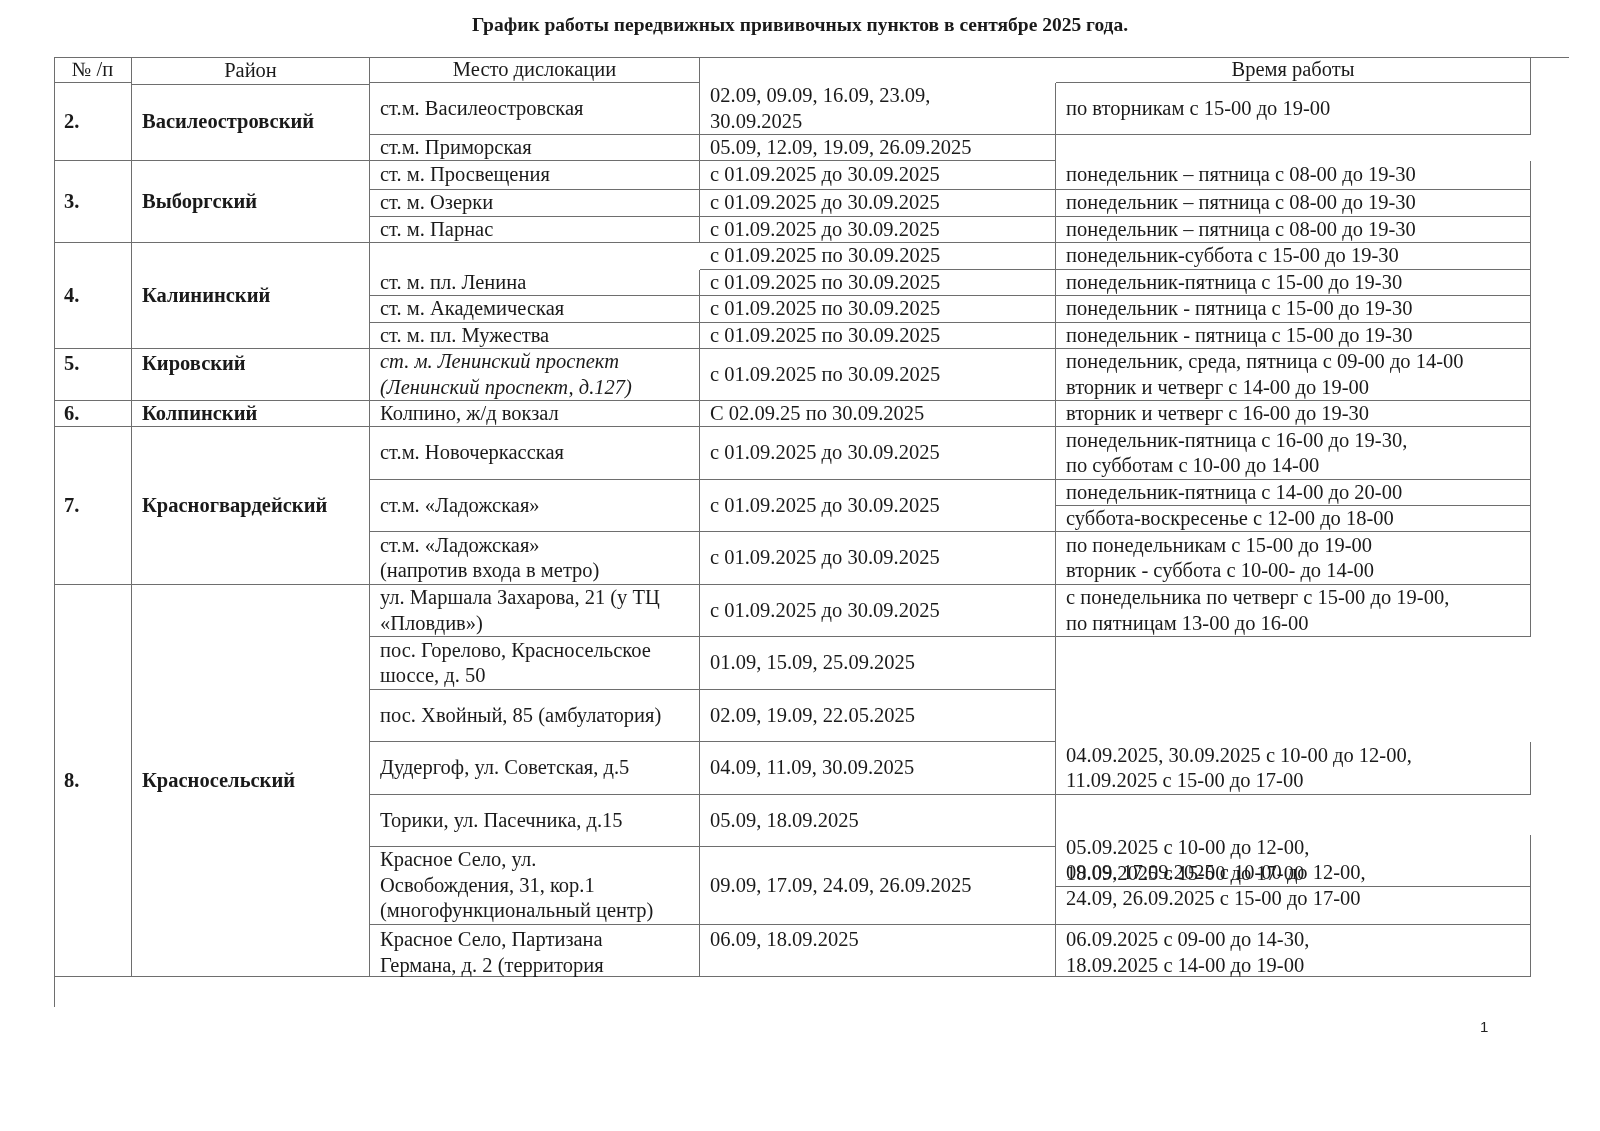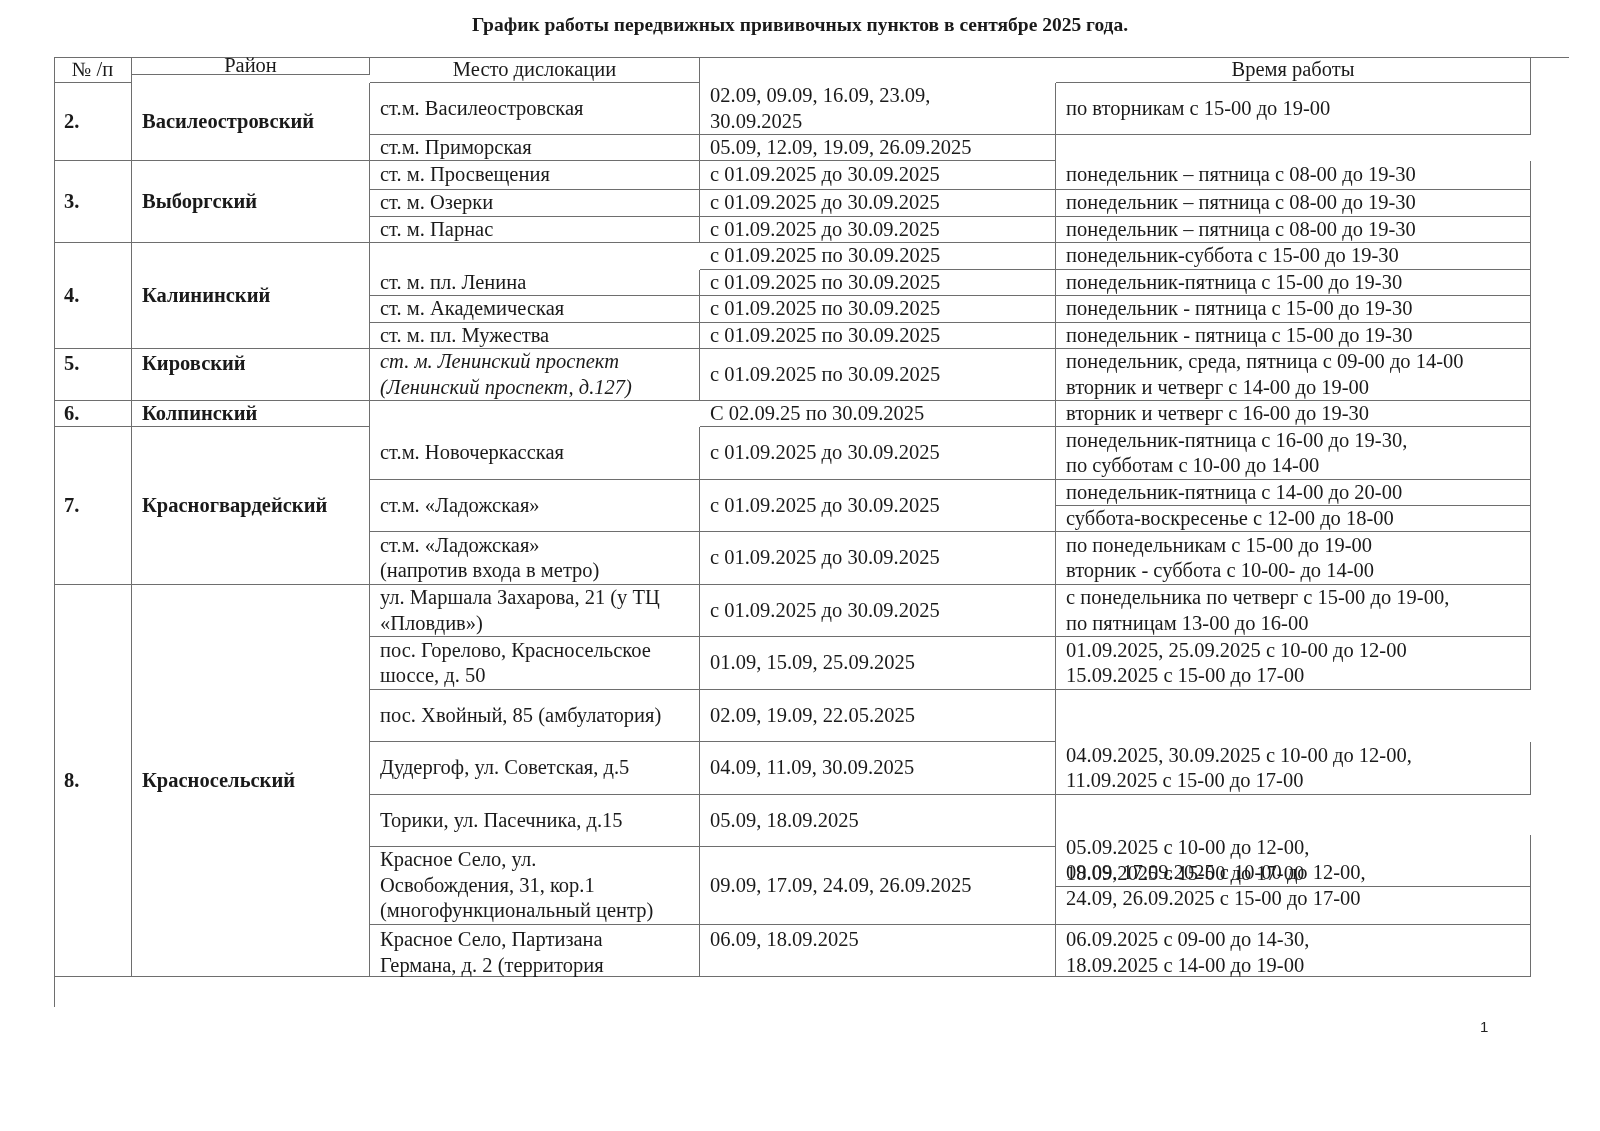--- a/index.html
+++ b/index.html
@@ -19,21 +19,21 @@
   .hdr { font-size: 20.5px; }
 </style>
 </head>
 <body>
 
 <div class="title">График работы передвижных прививочных пунктов в  сентябре  2025 года.</div>
 
 <div class="tbl" id="tbl">
   <div class="frame"></div>
 <div class="cell center hdr" style="left: 0px; top: 0px; width: 78px; height: 26px;">№ /п</div>
-    <div class="cell center hdr" style="left: 78px; top: 0px; width: 238px; height: 18px;">Район</div>
+    <div class="cell center hdr" style="left: 78px; top: 0px; width: 238px; height: 28px;">Район</div>
     <div class="cell center hdr" style="left: 316px; top: 0px; width: 330px; height: 26px;">Место дислокации</div>
     <div class="cell center hdr" style="left: 1002px; top: 0px; width: 475px; height: 26px;">Время работы</div>
     <div class="cell bold" style="left: 0px; top: 26px; width: 78px; height: 78px;">2.</div>
     <div class="cell bold" style="left: 78px; top: 26px; width: 238px; height: 78px;">Василеостровский</div>
     <div class="cell " style="left: 316px; top: 26px; width: 330px; height: 52px;">ст.м. Василеостровская</div>
     <div class="cell " style="left: 646px; top: 26px; width: 356px; height: 52px;">02.09, 09.09, 16.09, 23.09,
 30.09.2025</div>
     <div class="cell " style="left: 1002px; top: 26px; width: 475px; height: 52px;">по вторникам с 15-00 до 19-00</div>
     <div class="cell " style="left: 316px; top: 78px; width: 330px; height: 26px;">ст.м. Приморская</div>
     <div class="cell " style="left: 646px; top: 78px; width: 356px; height: 26px;">05.09, 12.09, 19.09, 26.09.2025</div>
@@ -63,20 +63,21 @@
     <div class="cell " style="left: 1002px; top: 266px; width: 475px; height: 26px;">понедельник - пятница с 15-00 до 19-30</div>
     <div class="cell bold top" style="left: 0px; top: 292px; width: 78px; height: 52px;">5.</div>
     <div class="cell bold top" style="left: 78px; top: 292px; width: 238px; height: 52px;">Кировский</div>
     <div class="cell " style="left: 316px; top: 292px; width: 330px; height: 52px; font-style: italic;">ст. м. Ленинский проспект
 (Ленинский проспект, д.127)</div>
     <div class="cell " style="left: 646px; top: 292px; width: 356px; height: 52px;">с 01.09.2025 по 30.09.2025</div>
     <div class="cell " style="left: 1002px; top: 292px; width: 475px; height: 52px;">понедельник, среда, пятница с 09-00 до 14-00
 вторник и четверг с 14-00 до 19-00</div>
     <div class="cell bold" style="left: 0px; top: 344px; width: 78px; height: 26px;">6.</div>
     <div class="cell bold" style="left: 78px; top: 344px; width: 238px; height: 26px;">Колпинский</div>
+    <div class="cell " style="left: 316px; top: 344px; width: 330px; height: 26px;">Колпино, ж/д вокзал</div>
     <div class="cell " style="left: 646px; top: 344px; width: 356px; height: 26px;">С 02.09.25 по 30.09.2025</div>
     <div class="cell " style="left: 1002px; top: 344px; width: 475px; height: 26px;">вторник и четверг с 16-00 до 19-30</div>
     <div class="cell bold" style="left: 0px; top: 370px; width: 78px; height: 158px;">7.</div>
     <div class="cell bold" style="left: 78px; top: 370px; width: 238px; height: 158px;">Красногвардейский</div>
     <div class="cell " style="left: 316px; top: 370px; width: 330px; height: 53px;">ст.м. Новочеркасская</div>
     <div class="cell " style="left: 646px; top: 370px; width: 356px; height: 53px;">с 01.09.2025 до 30.09.2025</div>
     <div class="cell " style="left: 1002px; top: 370px; width: 475px; height: 53px;">понедельник-пятница  с 16-00 до 19-30,
 по субботам с 10-00 до 14-00</div>
     <div class="cell " style="left: 316px; top: 423px; width: 330px; height: 52px;">ст.м. «Ладожская»</div>
     <div class="cell " style="left: 646px; top: 423px; width: 356px; height: 52px;">с 01.09.2025 до 30.09.2025</div>
@@ -90,22 +91,20 @@
     <div class="cell bold" style="left: 0px; top: 528px; width: 78px; height: 392px;">8.</div>
     <div class="cell bold" style="left: 78px; top: 528px; width: 238px; height: 392px;">Красносельский</div>
     <div class="cell " style="left: 316px; top: 528px; width: 330px; height: 52px;">ул. Маршала Захарова, 21 (у ТЦ
 «Пловдив»)</div>
     <div class="cell " style="left: 646px; top: 528px; width: 356px; height: 52px;">с 01.09.2025 до 30.09.2025</div>
     <div class="cell " style="left: 1002px; top: 528px; width: 475px; height: 52px;">с  понедельника по четверг  с 15-00 до 19-00,
 по пятницам 13-00 до 16-00</div>
     <div class="cell " style="left: 316px; top: 580px; width: 330px; height: 53px;">пос. Горелово, Красносельское
 шоссе, д. 50</div>
     <div class="cell " style="left: 646px; top: 580px; width: 356px; height: 53px;">01.09, 15.09, 25.09.2025</div>
-    <div class="cell " style="left: 1002px; top: 580px; width: 475px; height: 53px;">01.09.2025, 25.09.2025  с 10-00 до 12-00
-15.09.2025 с 15-00 до 17-00</div>
     <div class="cell " style="left: 316px; top: 633px; width: 330px; height: 52px;">пос. Хвойный, 85 (амбулатория)</div>
     <div class="cell " style="left: 646px; top: 633px; width: 356px; height: 52px;">02.09, 19.09, 22.05.2025</div>
     <div class="cell " style="left: 316px; top: 685px; width: 330px; height: 53px;">Дудергоф, ул. Советская, д.5</div>
     <div class="cell " style="left: 646px; top: 685px; width: 356px; height: 53px;">04.09, 11.09, 30.09.2025</div>
     <div class="cell " style="left: 1002px; top: 685px; width: 475px; height: 53px;">04.09.2025, 30.09.2025 с 10-00 до 12-00,
 11.09.2025 с 15-00 до 17-00</div>
     <div class="cell " style="left: 316px; top: 738px; width: 330px; height: 52px;">Торики, ул. Пасечника, д.15</div>
     <div class="cell " style="left: 646px; top: 738px; width: 356px; height: 52px;">05.09, 18.09.2025</div>
     <div class="cell " style="left: 1002px; top: 738px; width: 475px; height: 52px; margin-top: 40px;">05.09.2025 с 10-00 до 12-00,
 18.09.2025 с 15-00 до 17-00</div>

